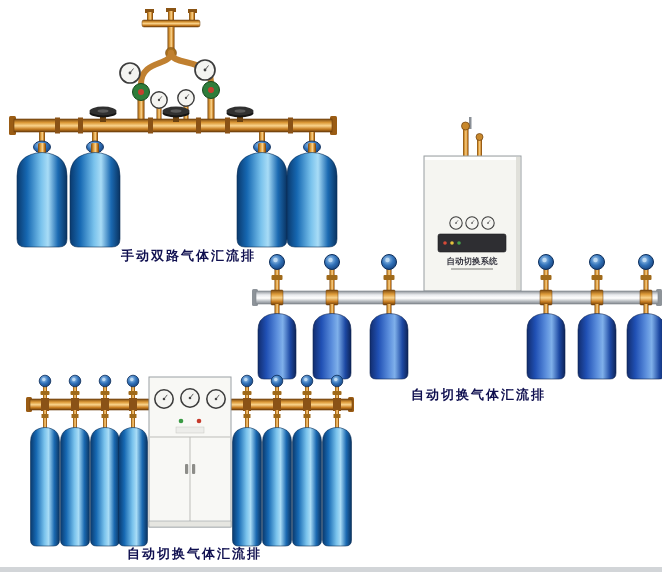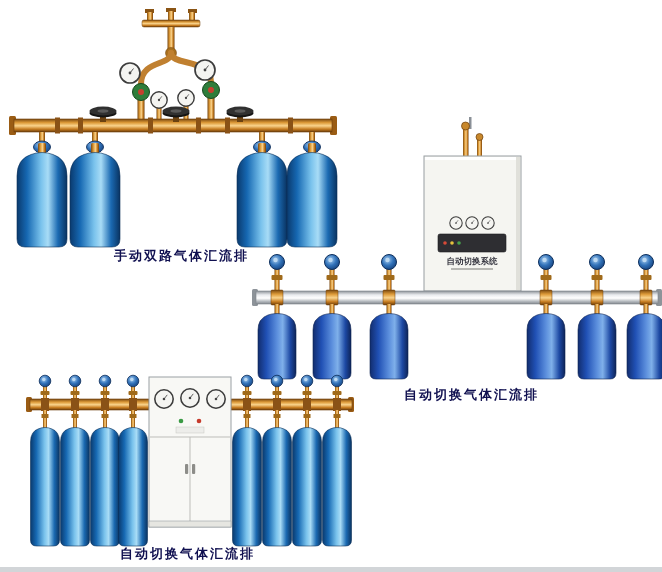--- a/index.html
+++ b/index.html
@@ -5,21 +5,21 @@
   * { margin:0; padding:0; box-sizing:border-box; }
   html,body { background:#ffffff; }
   .stage {
     position:relative; width:662px; height:572px;
     background:var(--page-bg,#ffffff); overflow:hidden;
     font-family:"Liberation Sans", sans-serif;
   }
   .art { position:absolute; left:0; top:0; display:block; }
   .caption {
     position:absolute; font-weight:bold; font-size:13px;
-    letter-spacing:2px; color:var(--caption,#101050); white-space:nowrap;
+    letter-spacing:2px; color:var(--caption,#101050); white-space:nowrap;margin-left:7px;
   }
   .caption-1 { left:114px; top:247px; }
   .caption-2 { left:404px; top:386px; }
   .caption-3 { left:120px; top:545px; }
   .bottom-strip {
     position:absolute; left:0; bottom:0; width:662px; height:5px;
     background:var(--bottom-strip,#d2d5d8);
   }
   svg text { font-family:"Liberation Sans", sans-serif; }
 </style>

